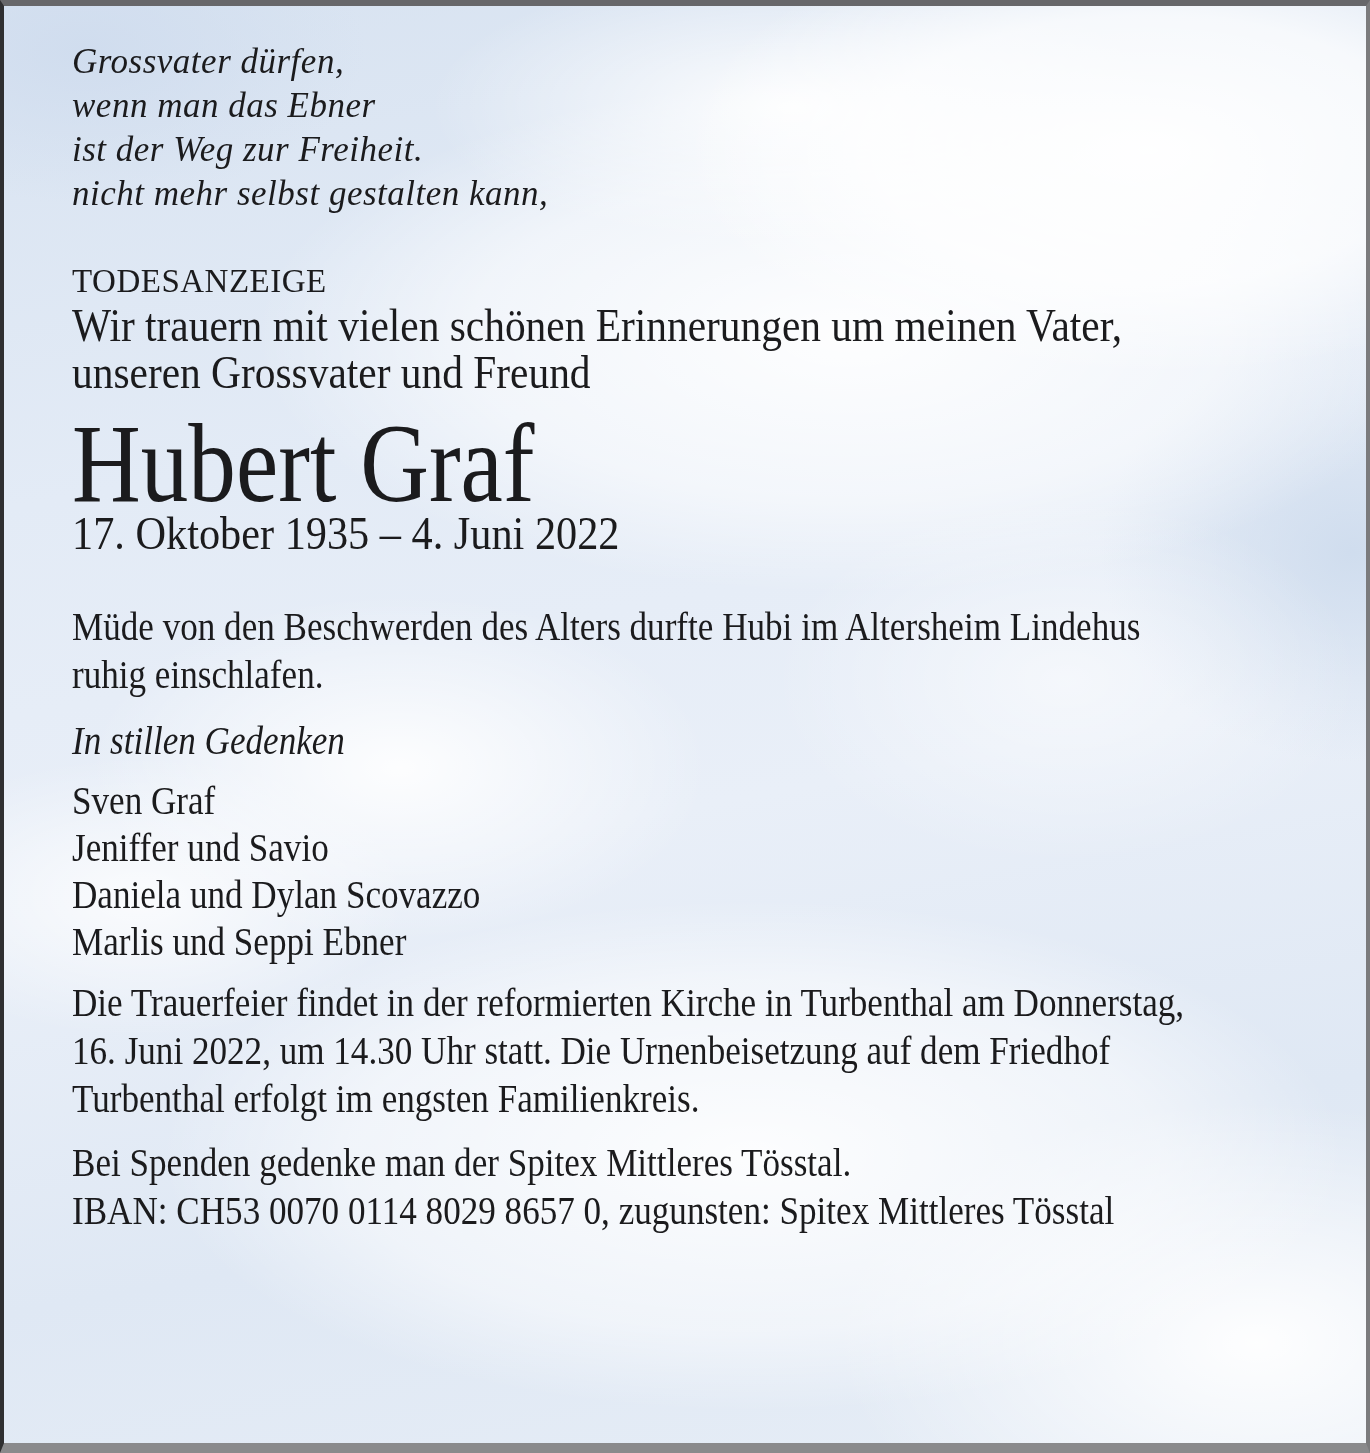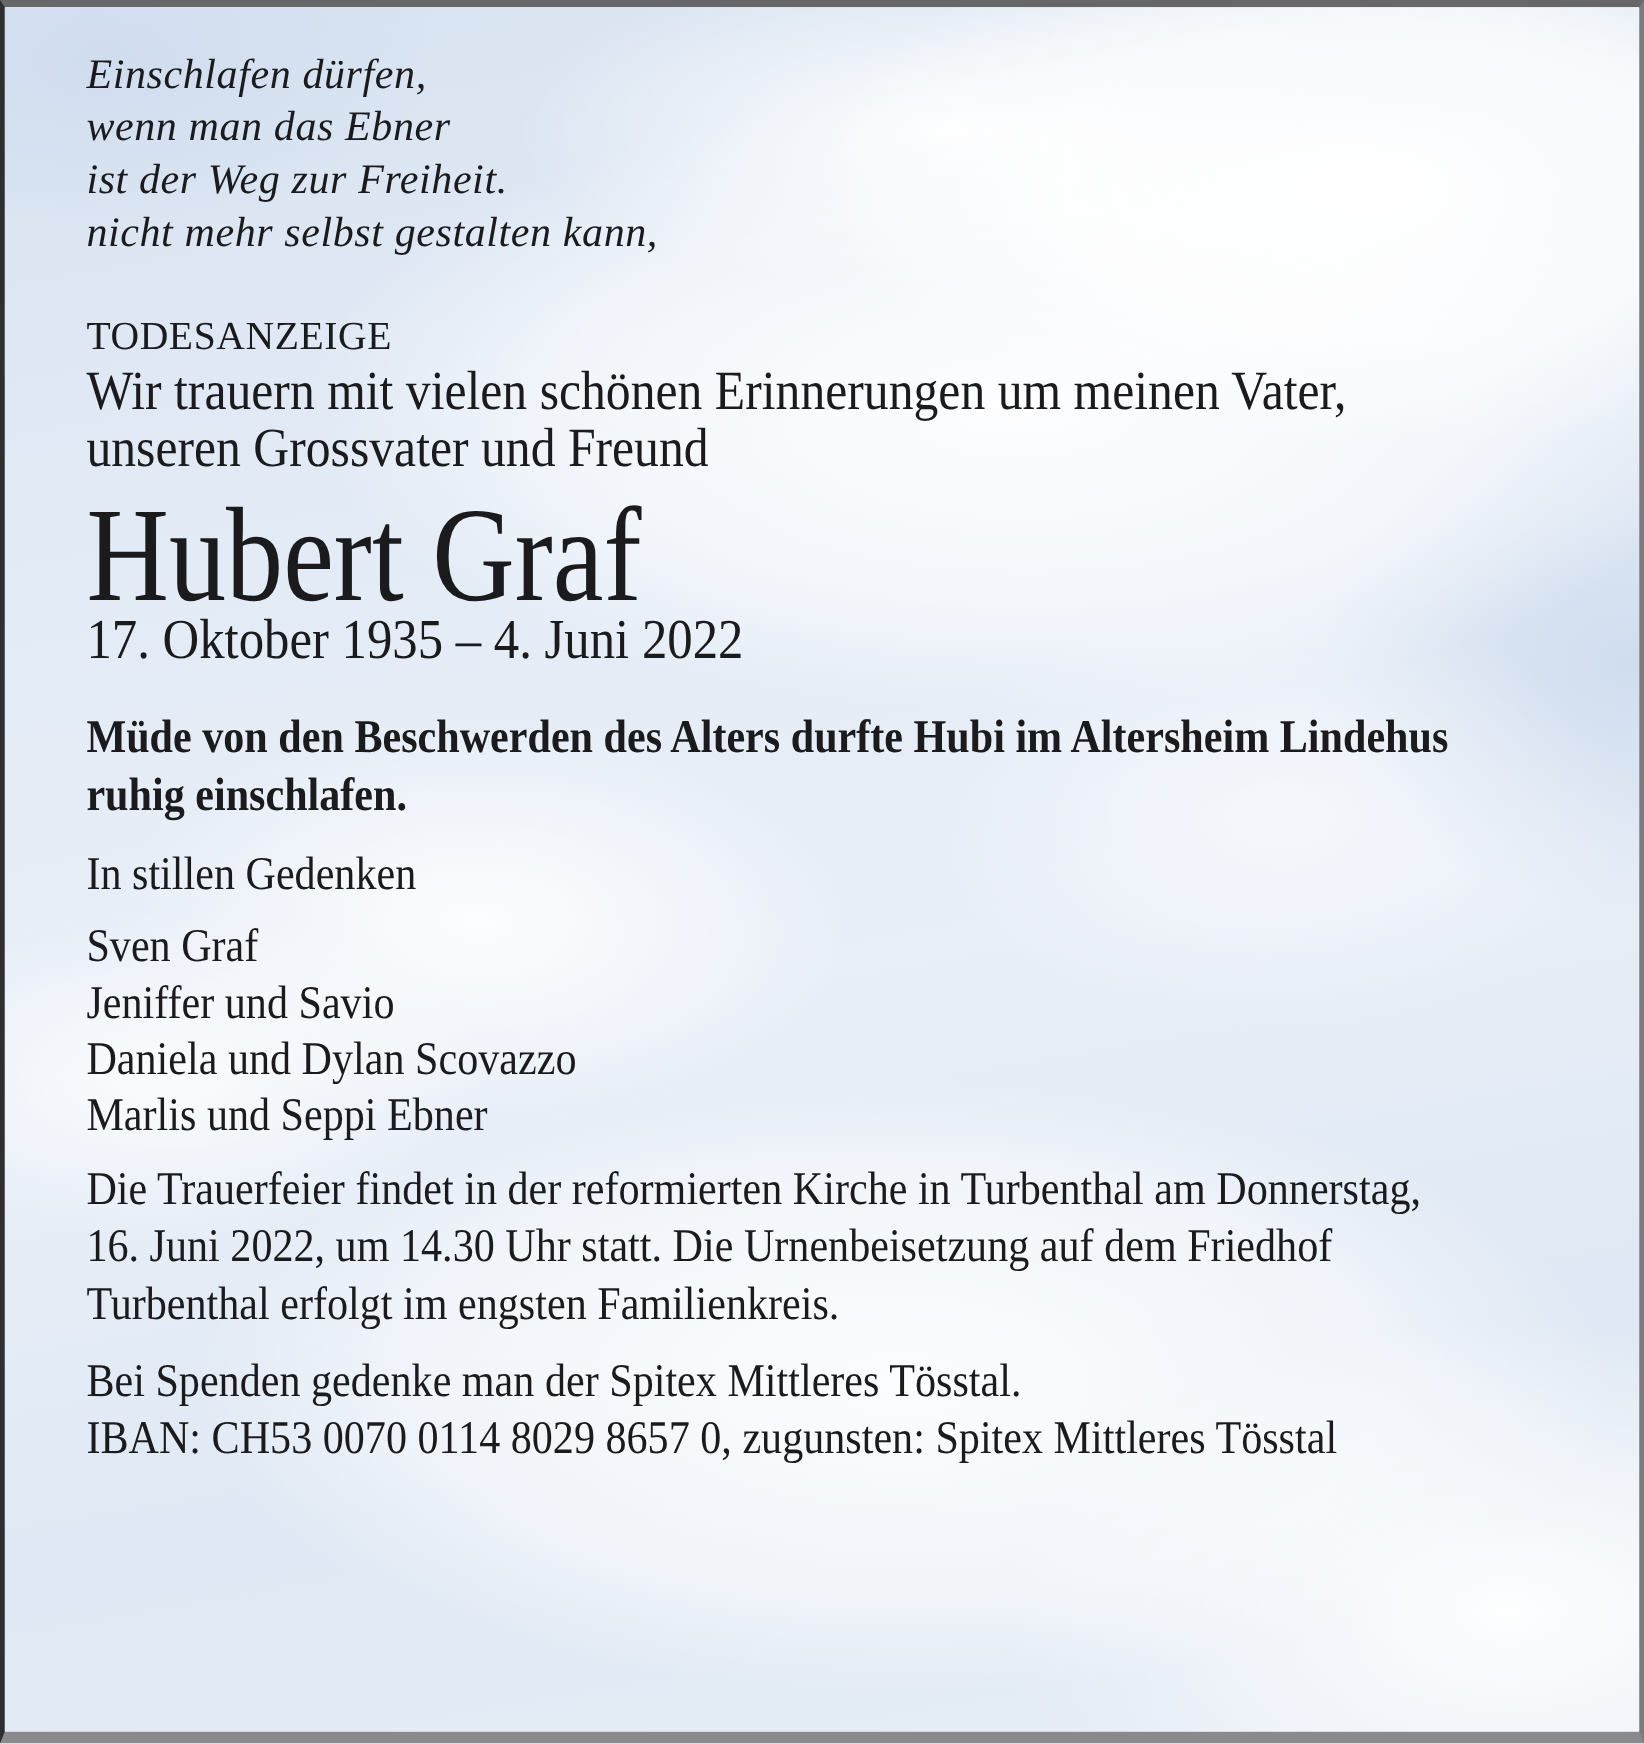--- a/index.html
+++ b/index.html
@@ -69,38 +69,38 @@
   }
   .dates {
     margin-top: -6px;
     font-size: 47px;
     line-height: 47px;
   }
   .para {
     font-size: 39px;
     line-height: 48px;
   }
-  .obituary   { margin-top: 34px; font-weight: bold; }
-  .gedenken   { margin-top: 18px; }
+  .obituary   { margin-top: 46px; }
+  .gedenken   { margin-top: 18px; font-style: italic; }
   .mourners   { margin-top: 12px; line-height: 47px; }
   .funeral    { margin-top: 14px; }
   .wish       { margin-top: 16px; }
   .donation   { margin-top: 16px; }
   .address    { margin-top: 16px; }
 </style>
 </head>
 <body>
 
 <div class="ad">
   <div class="sky"></div>
 
   <div class="content">
 
     <div class="epigraph">
-      <span class="cx">Einschlafen dürfen,</span>
+      <span class="cx">Grossvater dürfen,</span>
       <span class="cx">wenn man das Ebner</span>
       <span class="cx">ist der Weg zur Freiheit.</span>
       <span class="cx">nicht mehr selbst gestalten kann,</span>
     </div>
 
     <div class="type-label">
       <span class="cx">TODESANZEIGE</span>
     </div>
 
     <div class="intro">

